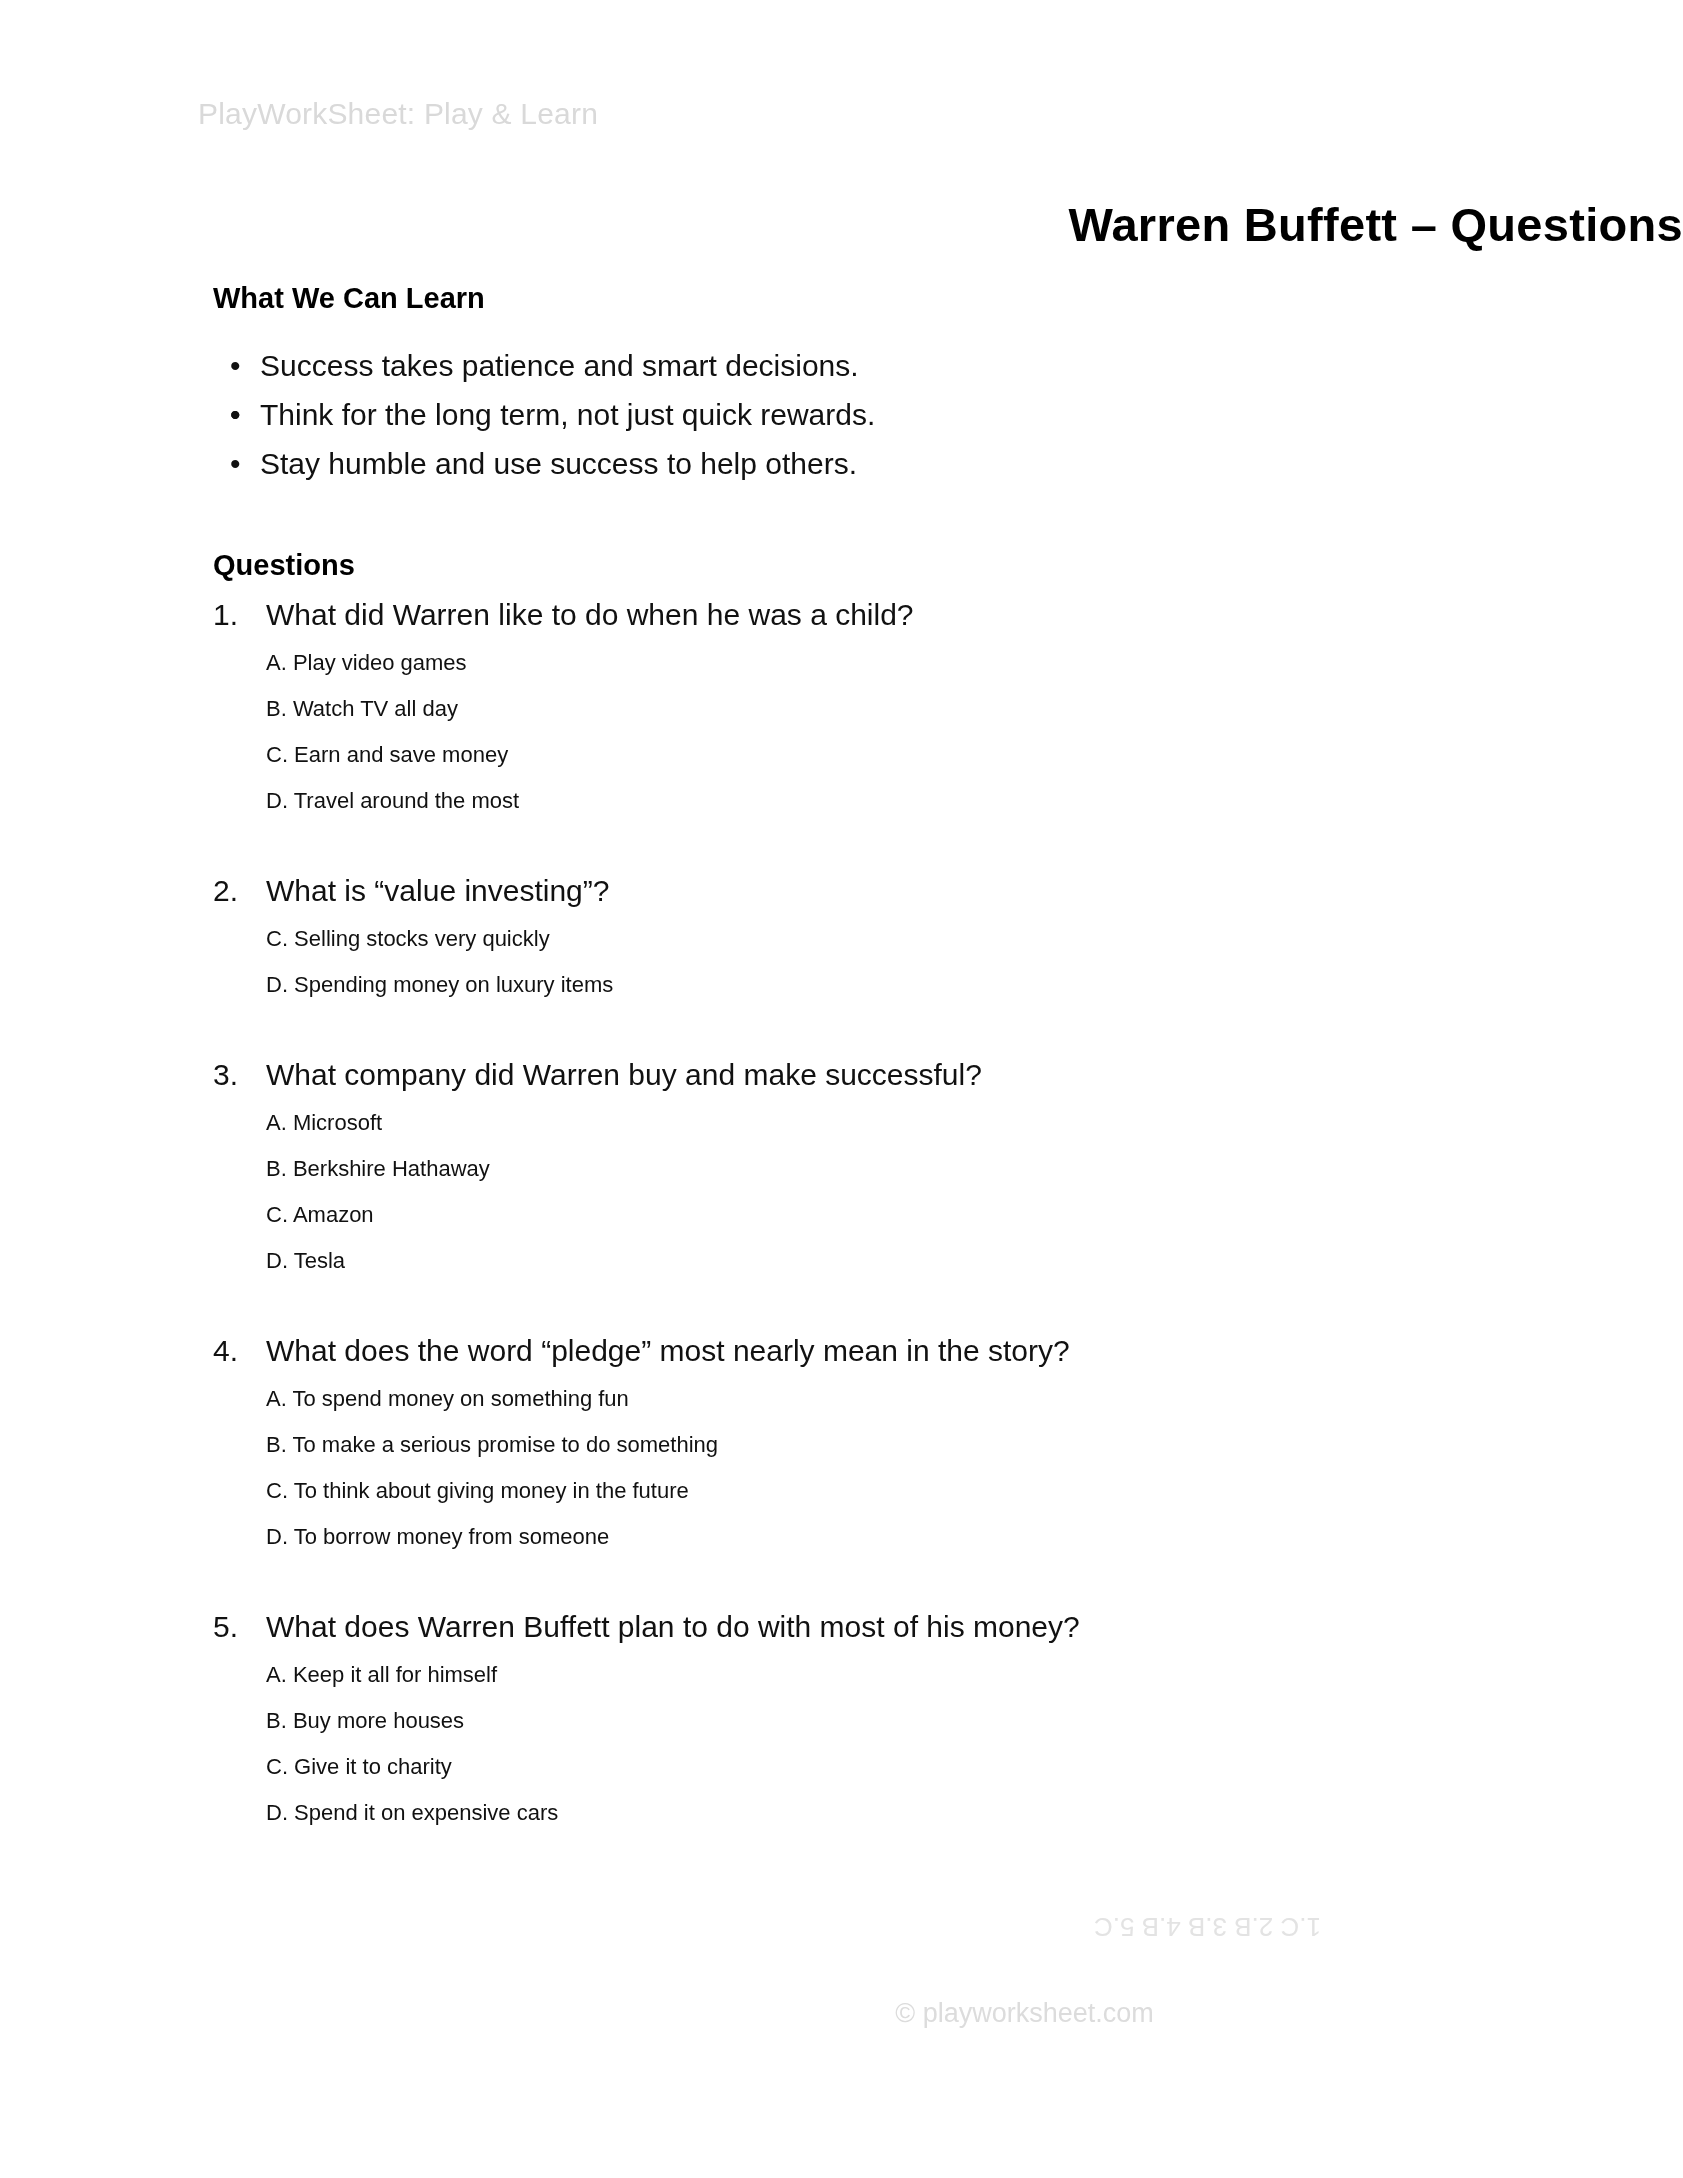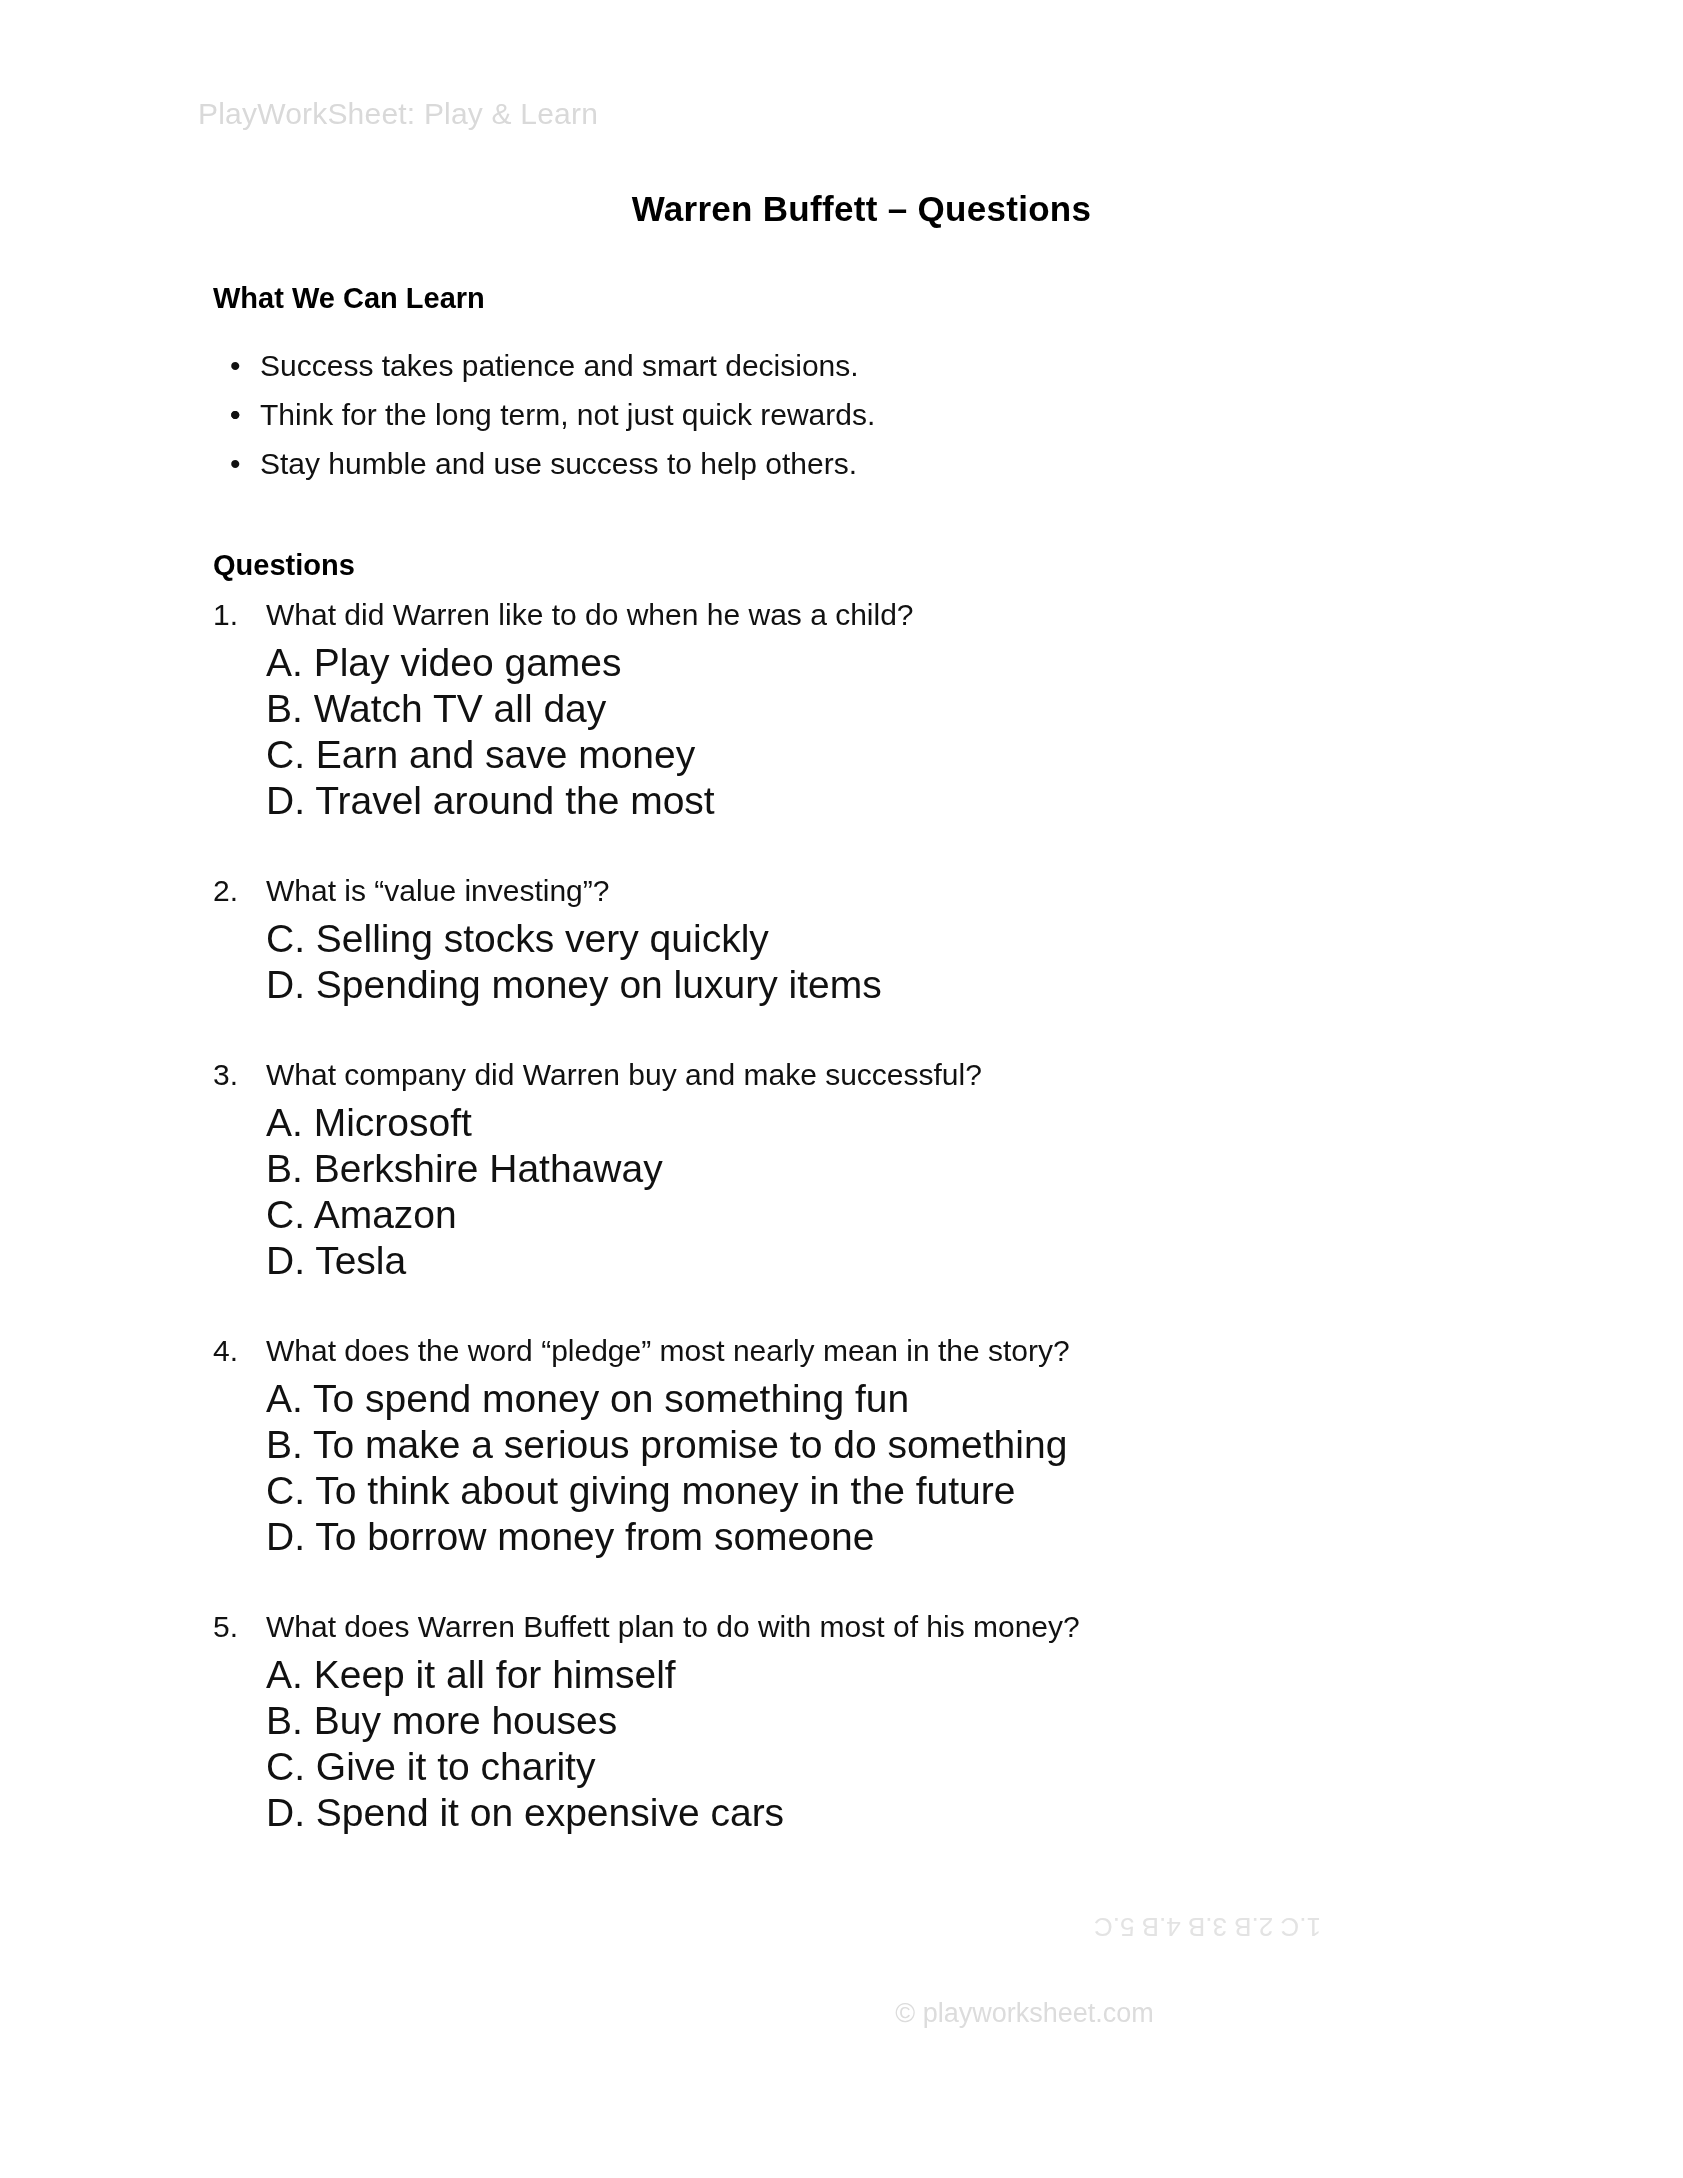--- a/index.html
+++ b/index.html
@@ -32,22 +32,22 @@
     letter-spacing: 0.2px;
     white-space: nowrap;
   }
 
   
   .page-title {
     position: absolute;
     left: 0;
     right: 0;
     top: 166px;
-    text-align: center;
-    font-size: 35px;
+    text-align: right;
+    font-size: 47px;
     font-weight: bold;
     color: #000000;
     letter-spacing: 0.3px;
     padding-left: 40px;
   }
 
   
   .content {
     position: absolute;
     left: 213px;
@@ -113,21 +113,21 @@
     font-size: 30px;
     line-height: 50px;
     color: #111111;
   }
   .options {
     list-style: none;
     margin: 0;
     padding: 0 0 0 53px;
   }
   .option-item {
-    font-size: 39px;
+    font-size: 22px;
     line-height: 46px;
     color: #111111;
     white-space: nowrap;
   }
 
   
   .answer-key {
     position: absolute;
     left: 1094px;
     top: 1911px;

